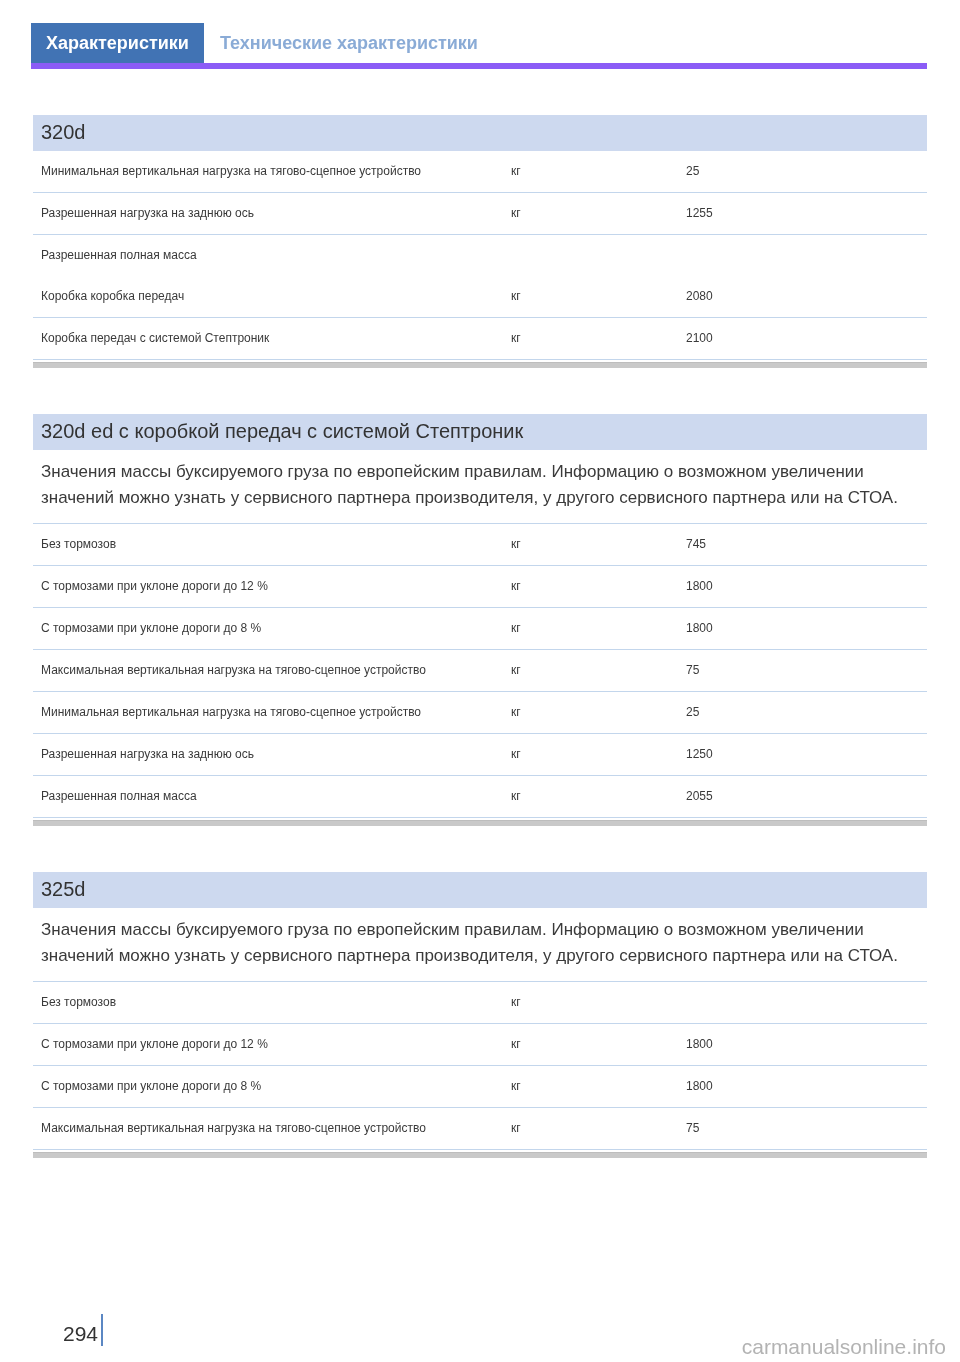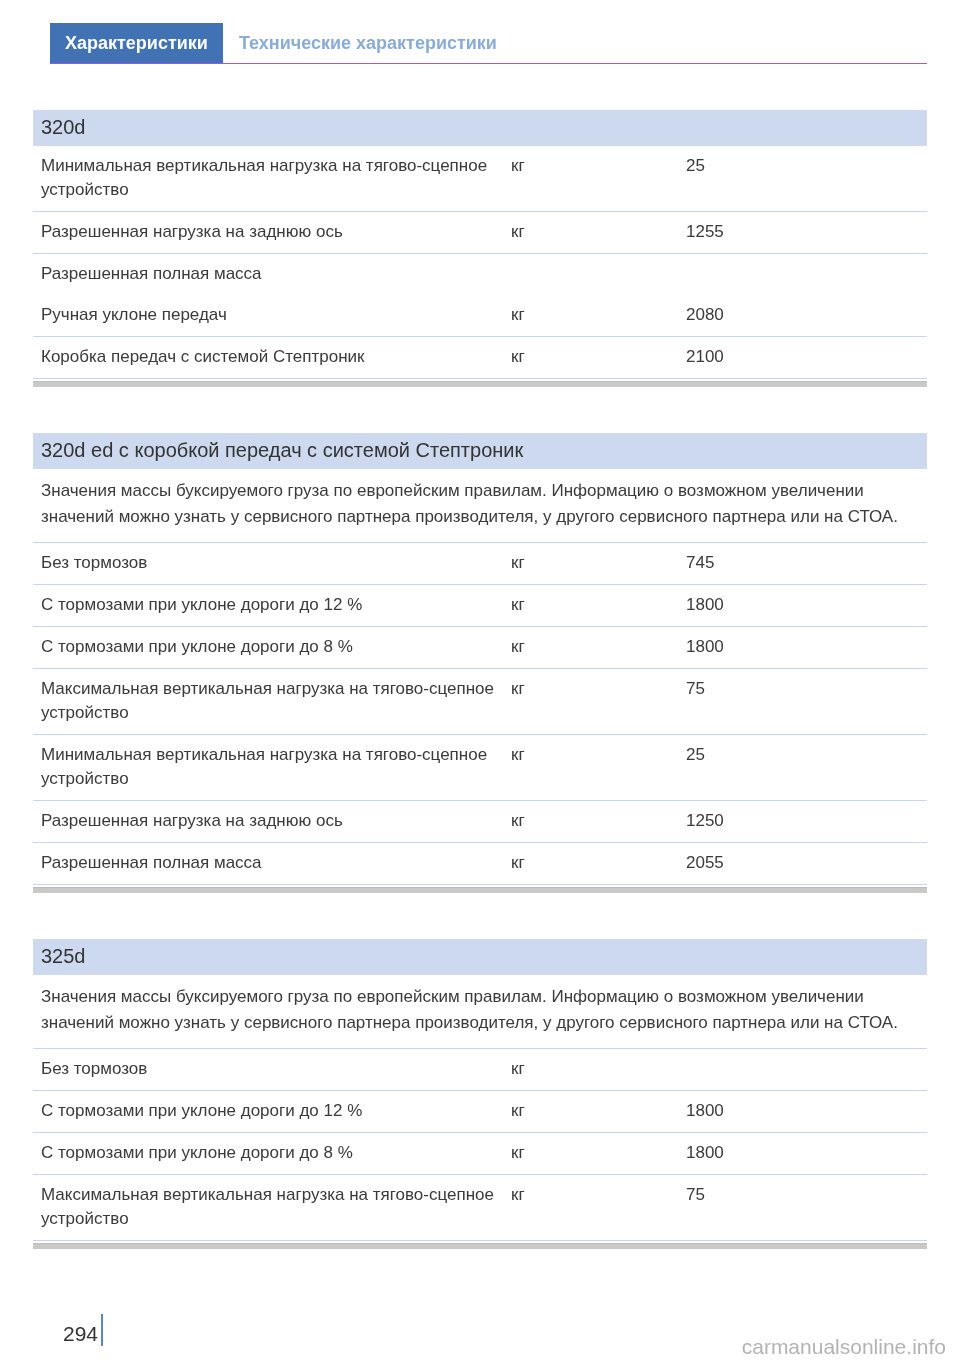--- a/index.html
+++ b/index.html
@@ -15,24 +15,24 @@
   html, body { background: #ffffff; }
   body {
     width: 960px;
     height: 1362px;
     position: relative;
     overflow: hidden;
     font-family: "Liberation Sans", "DejaVu Sans", sans-serif;
     color: var(--text);
   }
   .page-header {
-    margin: 23px 33px 0 50px;
+    margin: 23px 33px 0 31px;
     display: flex;
     align-items: stretch;
-    border-bottom: 1px solid #8b5cf6;
+    border-bottom: 6px solid #8b5cf6;
   }
   .tab {
     background: var(--tab-blue);
     color: #ffffff;
     font-weight: bold;
     font-size: 18px;
     padding: 10px 15px 9px 15px;
   }
   .subtitle {
     color: var(--subtitle-blue);
@@ -58,21 +58,21 @@
   }
   .row {
     display: grid;
     grid-template-columns: 470px 175px 1fr;
     padding: 8px 0 9px 8px;
     border-bottom: 1px solid var(--rule);
     align-items: start;
   }
   .row.group { border-bottom: none; }
   .cell {
-    font-size: 17px;
+    font-size: 12px;
     line-height: 24px;
   }
   .end-bar {
     margin-top: 2px;
     height: 6px;
     background: var(--end-bar);
     border-top: 1px solid #bdbdbd;
   }
   .footer-page {
     position: absolute;
@@ -134,21 +134,21 @@
     <div class="cell value">1255</div>
   </div>
 
   <div class="row group">
     <div class="cell label">Разрешенная полная масса</div>
     <div class="cell unit"></div>
     <div class="cell value"></div>
   </div>
 
   <div class="row">
-    <div class="cell label">Ручная уклоне передач</div>
+    <div class="cell label">Коробка коробка передач</div>
     <div class="cell unit">кг</div>
     <div class="cell value">2080</div>
   </div>
 
   <div class="row">
     <div class="cell label">Коробка передач с системой Стептроник</div>
     <div class="cell unit">кг</div>
     <div class="cell value">2100</div>
   </div>
 </div>

